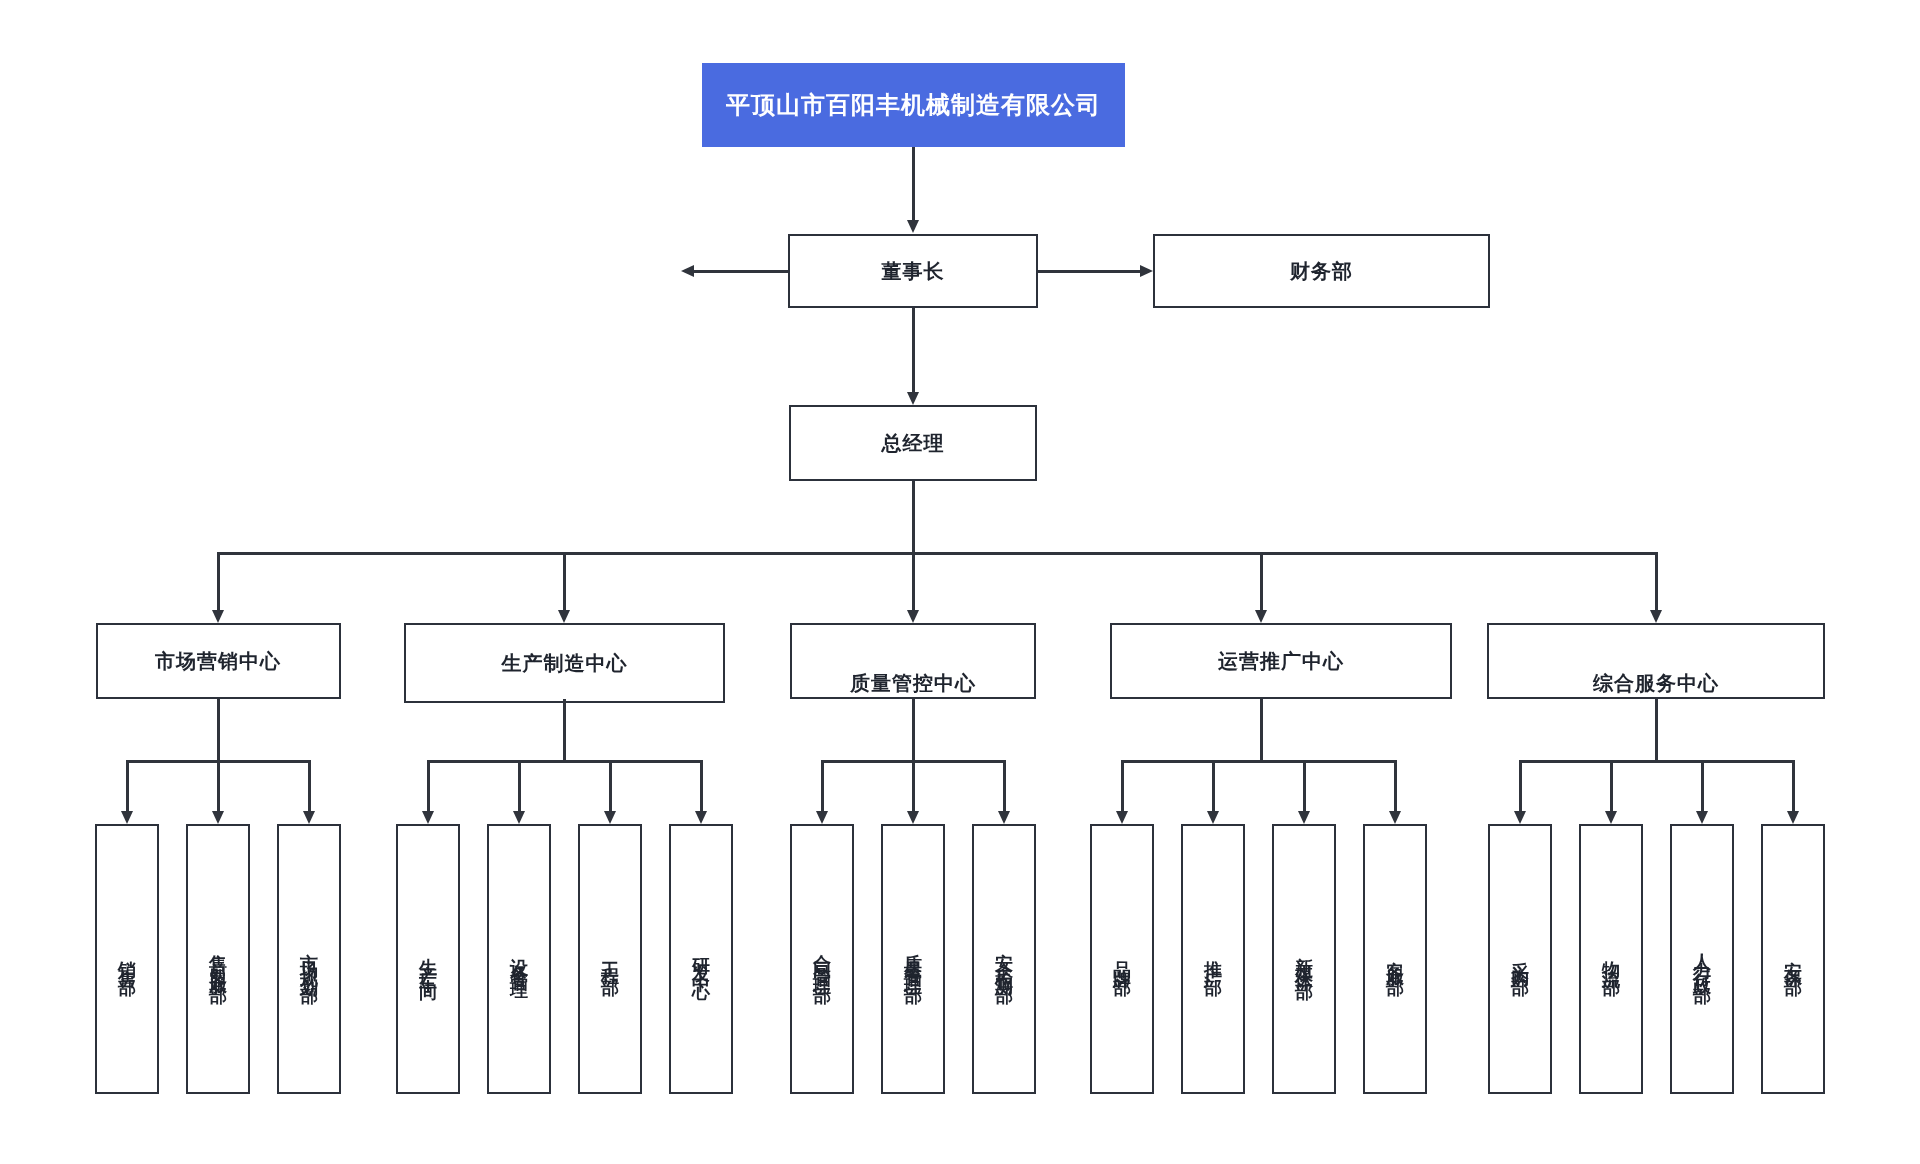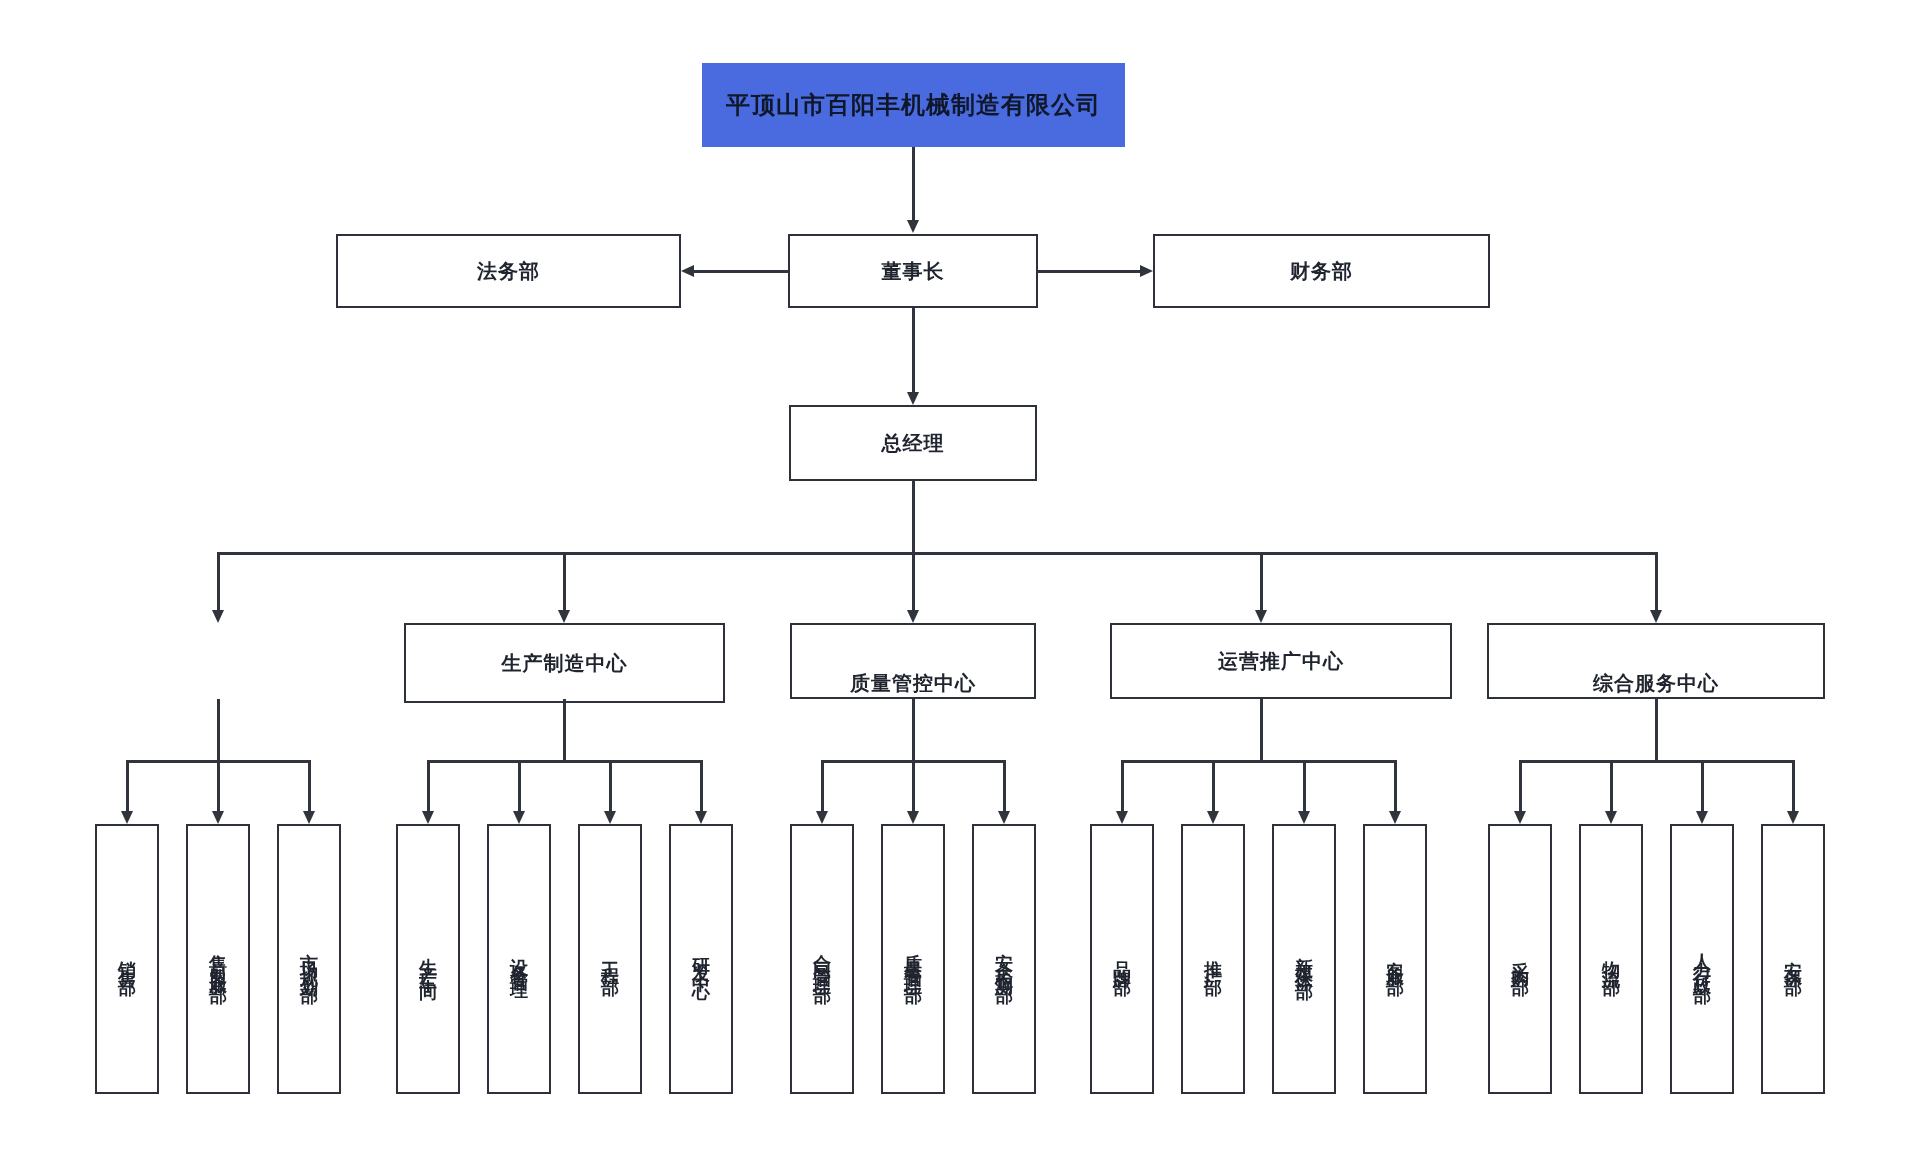--- a/index.html
+++ b/index.html
@@ -26,21 +26,21 @@
     align-items:center;
     justify-content:center;
     color:var(--text);
     font-weight:bold;
     font-size:20px;
     letter-spacing:1px;
   }
   .node.root{
     background:var(--accent);
     border:none;
-    color:#0f172a;
+    color:#ffffff;
     font-size:24px;
     letter-spacing:1px;
   }
   .node.leaf span{
     writing-mode:vertical-rl;
     text-orientation:upright;
     font-size:18px;
     letter-spacing:8px;
     font-weight:bold;
   }
@@ -67,36 +67,36 @@
 </style>
 </head>
 <body>
 
 <div class="canvas">
 
   <div class="node root" style="left:702px;top:63px;width:423px;height:84px;">
     <span>平顶山市百阳丰机械制造有限公司</span>
   </div>
 
-  <div class="node" style="left:336px;top:234px;width:345px;height:74px;">
-    <span>法务部</span>
-  </div>
 
   <div class="node" style="left:788px;top:234px;width:250px;height:74px;">
     <span>董事长</span>
   </div>
 
   <div class="node" style="left:1153px;top:234px;width:337px;height:74px;">
     <span>财务部</span>
   </div>
 
   <div class="node" style="left:789px;top:405px;width:248px;height:76px;">
     <span>总经理</span>
   </div>
 
+  <div class="node" style="left:95.5px;top:623px;width:245px;height:76px;">
+    <span>市场营销中心</span>
+  </div>
   <div class="node" style="left:404px;top:623px;width:321px;height:80px;">
     <span>生产制造中心</span>
   </div>
   <div class="node" style="left:790px;top:623px;width:246px;height:76px;align-items:flex-end;">
     <span>质量管控中心</span>
   </div>
   <div class="node" style="left:1090px;top:623px;width:342px;height:76px;margin-left:20px;">
     <span>运营推广中心</span>
   </div>
   <div class="node" style="left:1487px;top:623px;width:338px;height:76px;align-items:flex-end;">

